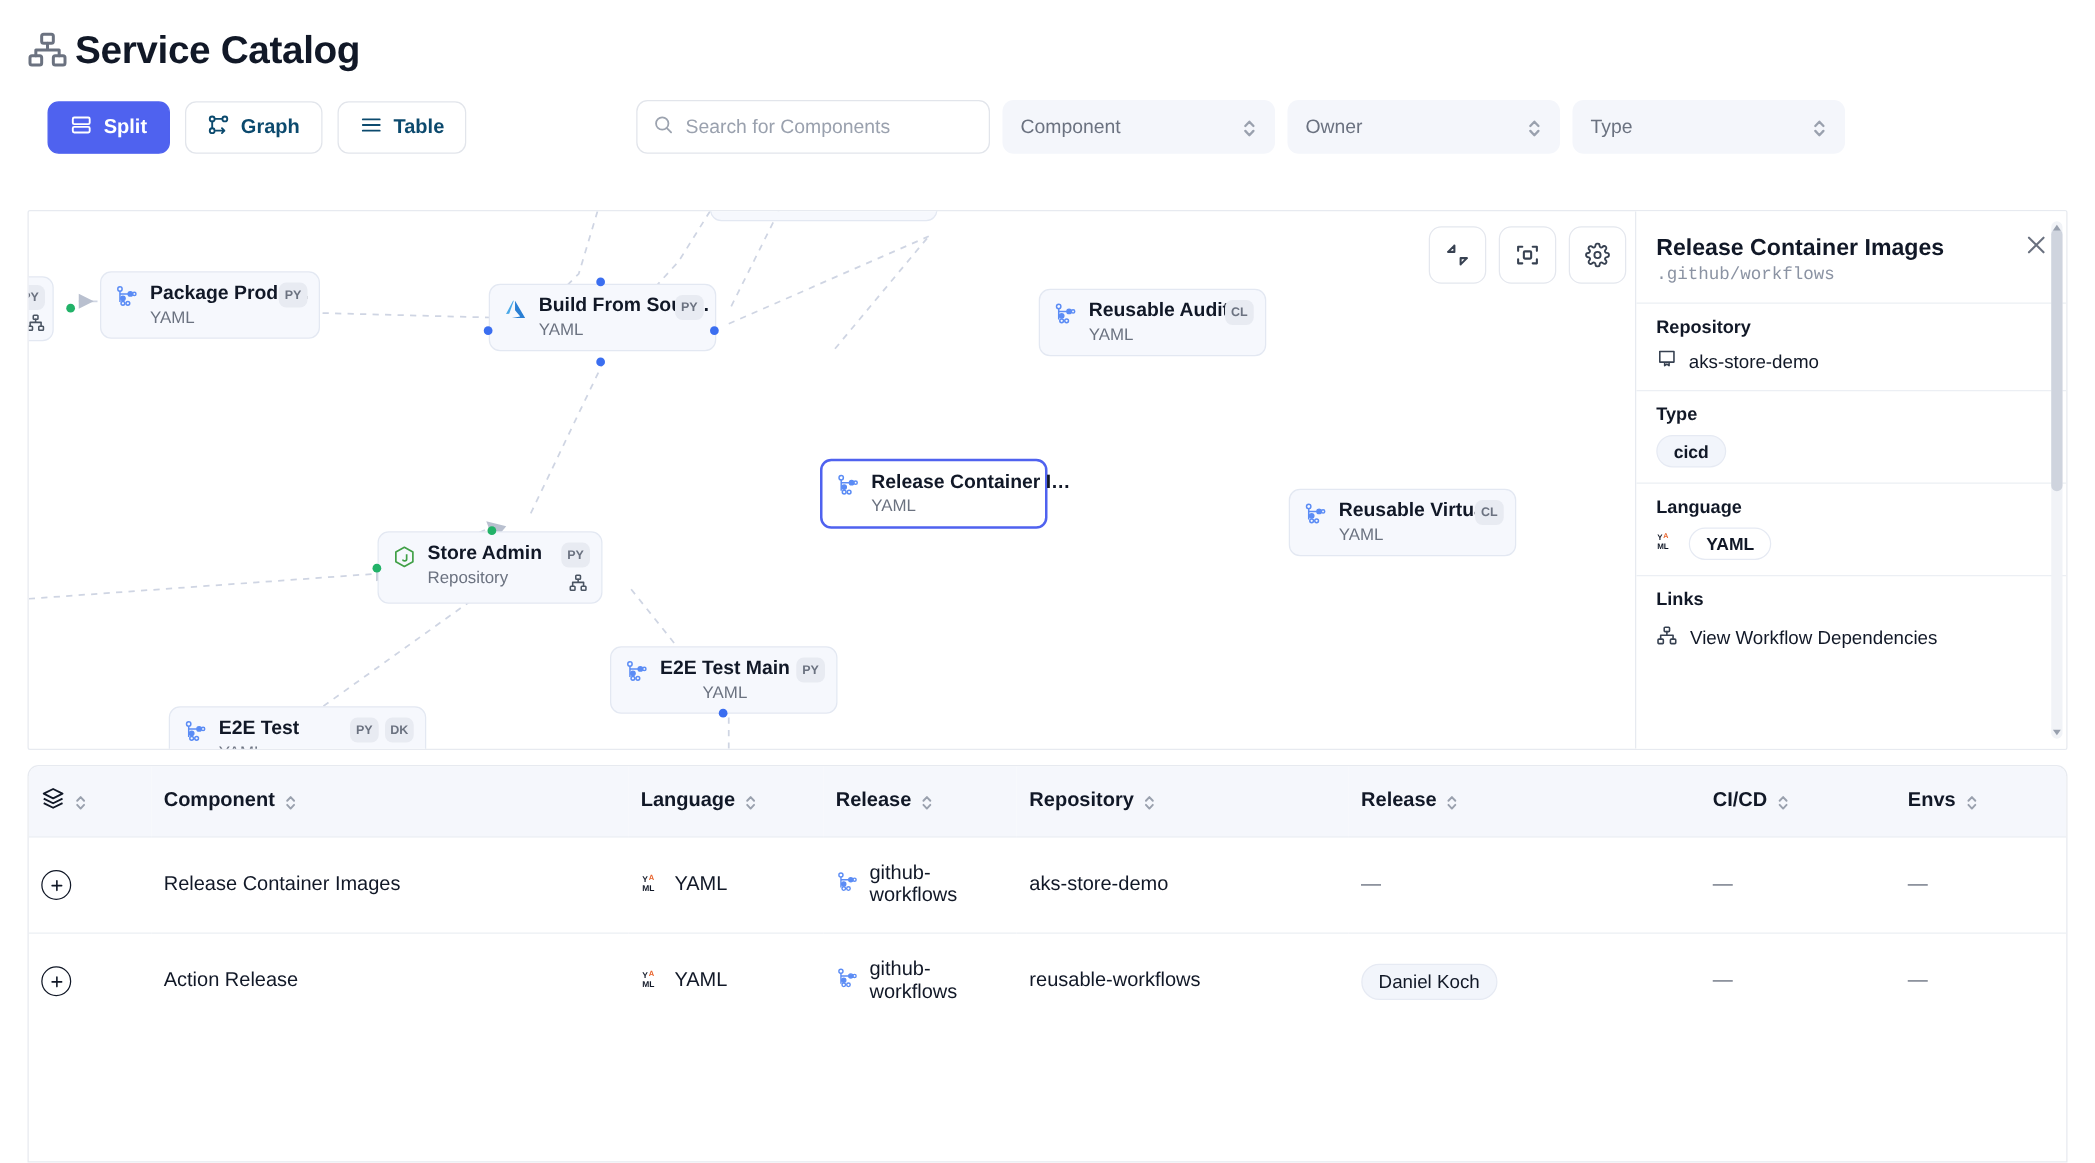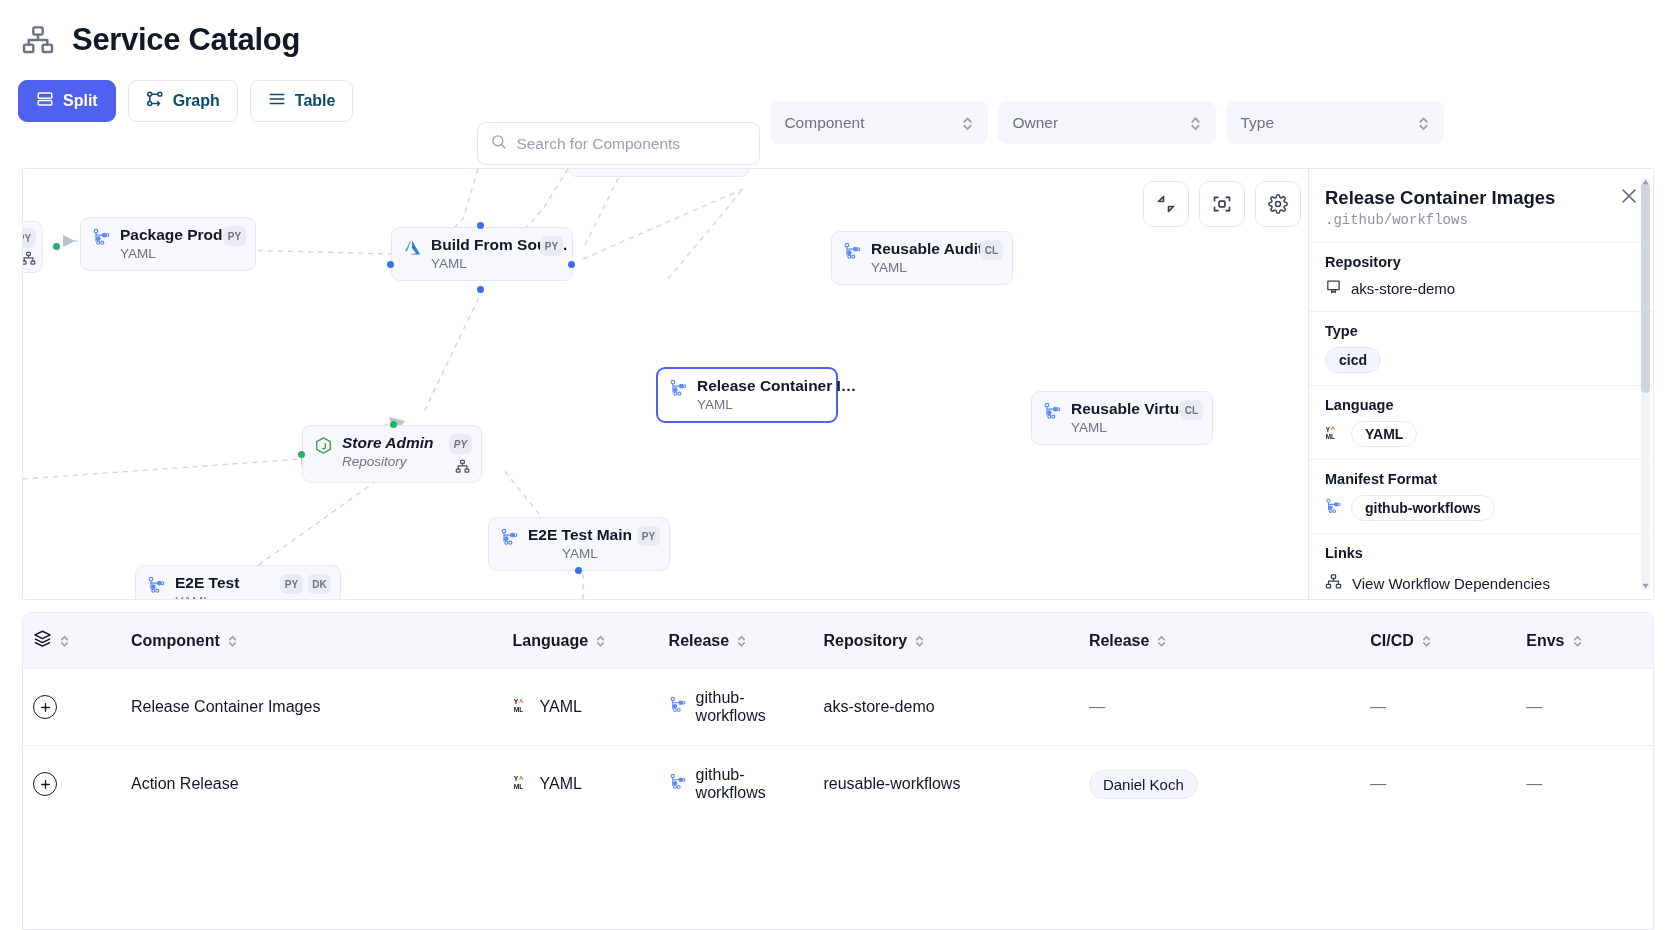--- a/index.html
+++ b/index.html
@@ -6,33 +6,33 @@
   html, body {
     width: 1676px; height: 930px;
     background: #ffffff;
     font-family: "Liberation Sans", sans-serif;
     color: #111827;
     overflow: hidden;
   }
 
   
   .page-header {
-    display: flex; align-items: center; gap: 18px;
+    display: flex; align-items: center; gap: 6px;
     padding: 22px 0 0 22px;
   }
   .page-header .title {
     font-size: 31px; font-weight: 700; letter-spacing: -0.3px; color: #111827;
   }
   .hdr-icon { width: 32px; height: 32px; color: #6b7280; flex: none; }
 
   
   .toolbar {
-    display: flex; align-items: flex-start;
-    padding: 22px 0 0 18px;
-    gap: 0;
+    display: flex; align-items: flex-end;
+    padding: 22px 0 0 38px;
+    gap: 12px;
   }
   .view-switch { display: flex; gap: 12px; }
   .view-btn {
     display: inline-flex; align-items: center; gap: 9px;
     height: 42px; padding: 0 17px;
     border: 1px solid #e2e5eb; border-radius: 9px;
     background: #ffffff; color: #0c4a6e;
     font-size: 16px; font-weight: 600;
     cursor: pointer; white-space: nowrap;
   }
@@ -41,21 +41,21 @@
   }
   .view-btn svg { width: 18px; height: 18px; flex: none; }
 
   .filters {
     display: flex; align-items: center; gap: 10px;
     margin-left: 124px;
   }
   .search-box {
     position: relative; width: 283px; height: 43px;
     border: 1px solid #e2e5eb; border-radius: 9px; background: #fff;
-    display: flex; align-items: center; padding: 0 12px; gap: 9px; margin-top: 42px;
+    display: flex; align-items: center; padding: 0 12px; gap: 9px;
   }
   .search-box svg { width: 17px; height: 17px; color: #9ca3af; flex: none; }
   .search-box input {
     border: none; outline: none; font-size: 15.5px;
     font-family: "Liberation Sans", sans-serif;
     color: #111827; background: transparent; width: 100%;
   }
   .search-box input::placeholder { color: #9aa1ae; }
   .select-box {
     position: relative; width: 218px; height: 43px;
@@ -427,21 +427,21 @@
       </span>
       <span class="n-txt">
         <span class="n-title">Reusable Virtua…</span>
         <span class="n-sub">YAML</span>
       </span>
       <span class="badges">
         <span class="badge-pill">CL</span>
       </span>
     </div>
 
-    <div class="node" style="left:279px; top:256px; width:180px; padding-bottom:13px;font-style:italic;">
+    <div class="node" style="left:279px; top:256px; width:180px; padding-bottom:13px;">
       <span class="n-ico">
         <svg viewBox="0 0 24 24" fill="none" stroke="#41a047" stroke-width="1.7" stroke-linejoin="round">
           <path d="M12 2.3 20.6 7v10L12 21.7 3.4 17V7z"></path>
           <path d="M14.3 9.3v5.2c0 1-.8 1.6-1.9 1.6-1 0-1.9-.5-1.9-1.4"></path>
         </svg>
       </span>
       <span class="n-txt">
         <span class="n-title">Store Admin</span>
         <span class="n-sub">Repository</span>
       </span>
@@ -563,37 +563,20 @@
             <svg viewBox="0 0 24 24" fill="none">
               <text x="1" y="11" font-size="9" font-family="Liberation Sans, sans-serif" font-weight="700" fill="#111827">Y</text>
               <text x="8" y="9" font-size="8" font-family="Liberation Sans, sans-serif" font-weight="700" fill="#e8622a">A</text>
               <text x="1" y="21" font-size="9" font-family="Liberation Sans, sans-serif" font-weight="700" fill="#111827">ML</text>
             </svg>
           </span>
           <span class="tag plain">YAML</span>
         </div>
       </div>
 
-      <div class="dp-sec">
-        <div class="dp-label">Manifest Format</div>
-        <div class="dp-row">
-          <span>
-            <svg viewBox="0 0 24 24" fill="none" stroke="#5b8cf5" stroke-width="1.5">
-              <circle cx="5" cy="4" r="2.2"></circle>
-                <circle cx="15.5" cy="9" r="2.2" fill="#5b8cf5"></circle>
-              <circle cx="19.5" cy="9" r="1.7"></circle>
-                <circle cx="8" cy="13.5" r="2.2" fill="#5b8cf5"></circle>
-              <circle cx="8" cy="18.5" r="1.9"></circle>
-                <circle cx="13" cy="18.5" r="1.9"></circle>
-              <path d="M5 6.2v11M5 9h8.3M5 13.5h.8"></path>
-            </svg>
-          </span>
-          <span class="tag plain">github-workflows</span>
-        </div>
-      </div>
 
       <div class="dp-sec">
         <div class="dp-label">Links</div>
         <div class="dp-link">
           <span>
             <svg viewBox="0 0 24 24" fill="none" stroke="currentColor" stroke-width="1.8" stroke-linecap="round" stroke-linejoin="round">
               <rect x="9" y="2.5" width="6" height="5" rx="1"></rect>
                 <rect x="2" y="16" width="6" height="5" rx="1"></rect>
               <rect x="16" y="16" width="6" height="5" rx="1"></rect>
                 <path d="M12 7.5v4M5 16v-4.5h14V16"></path>

